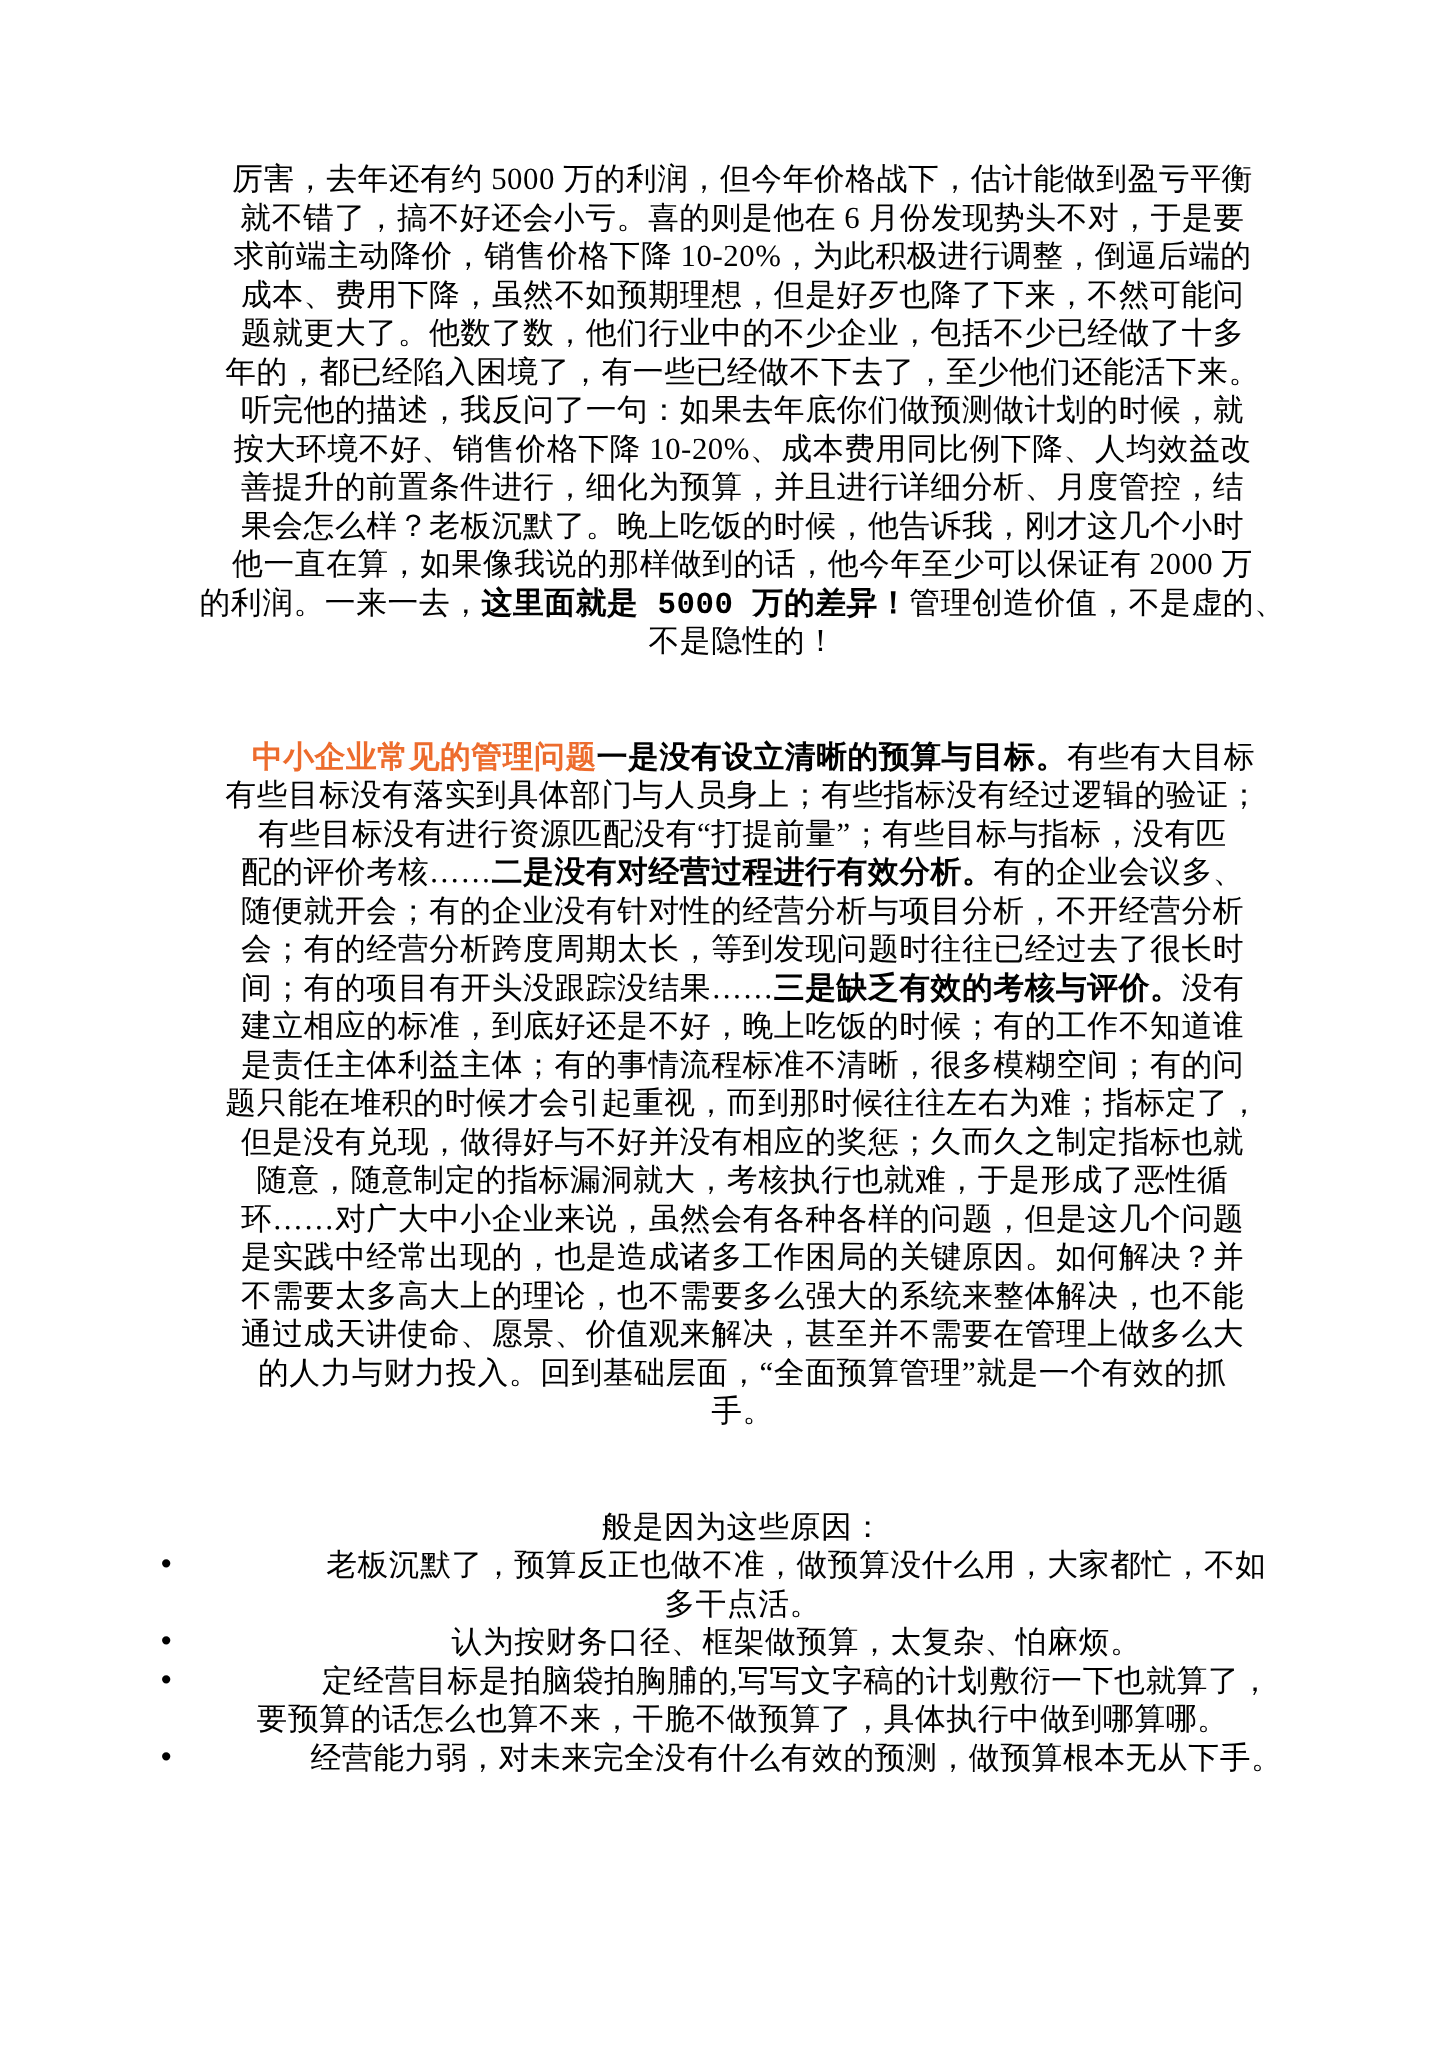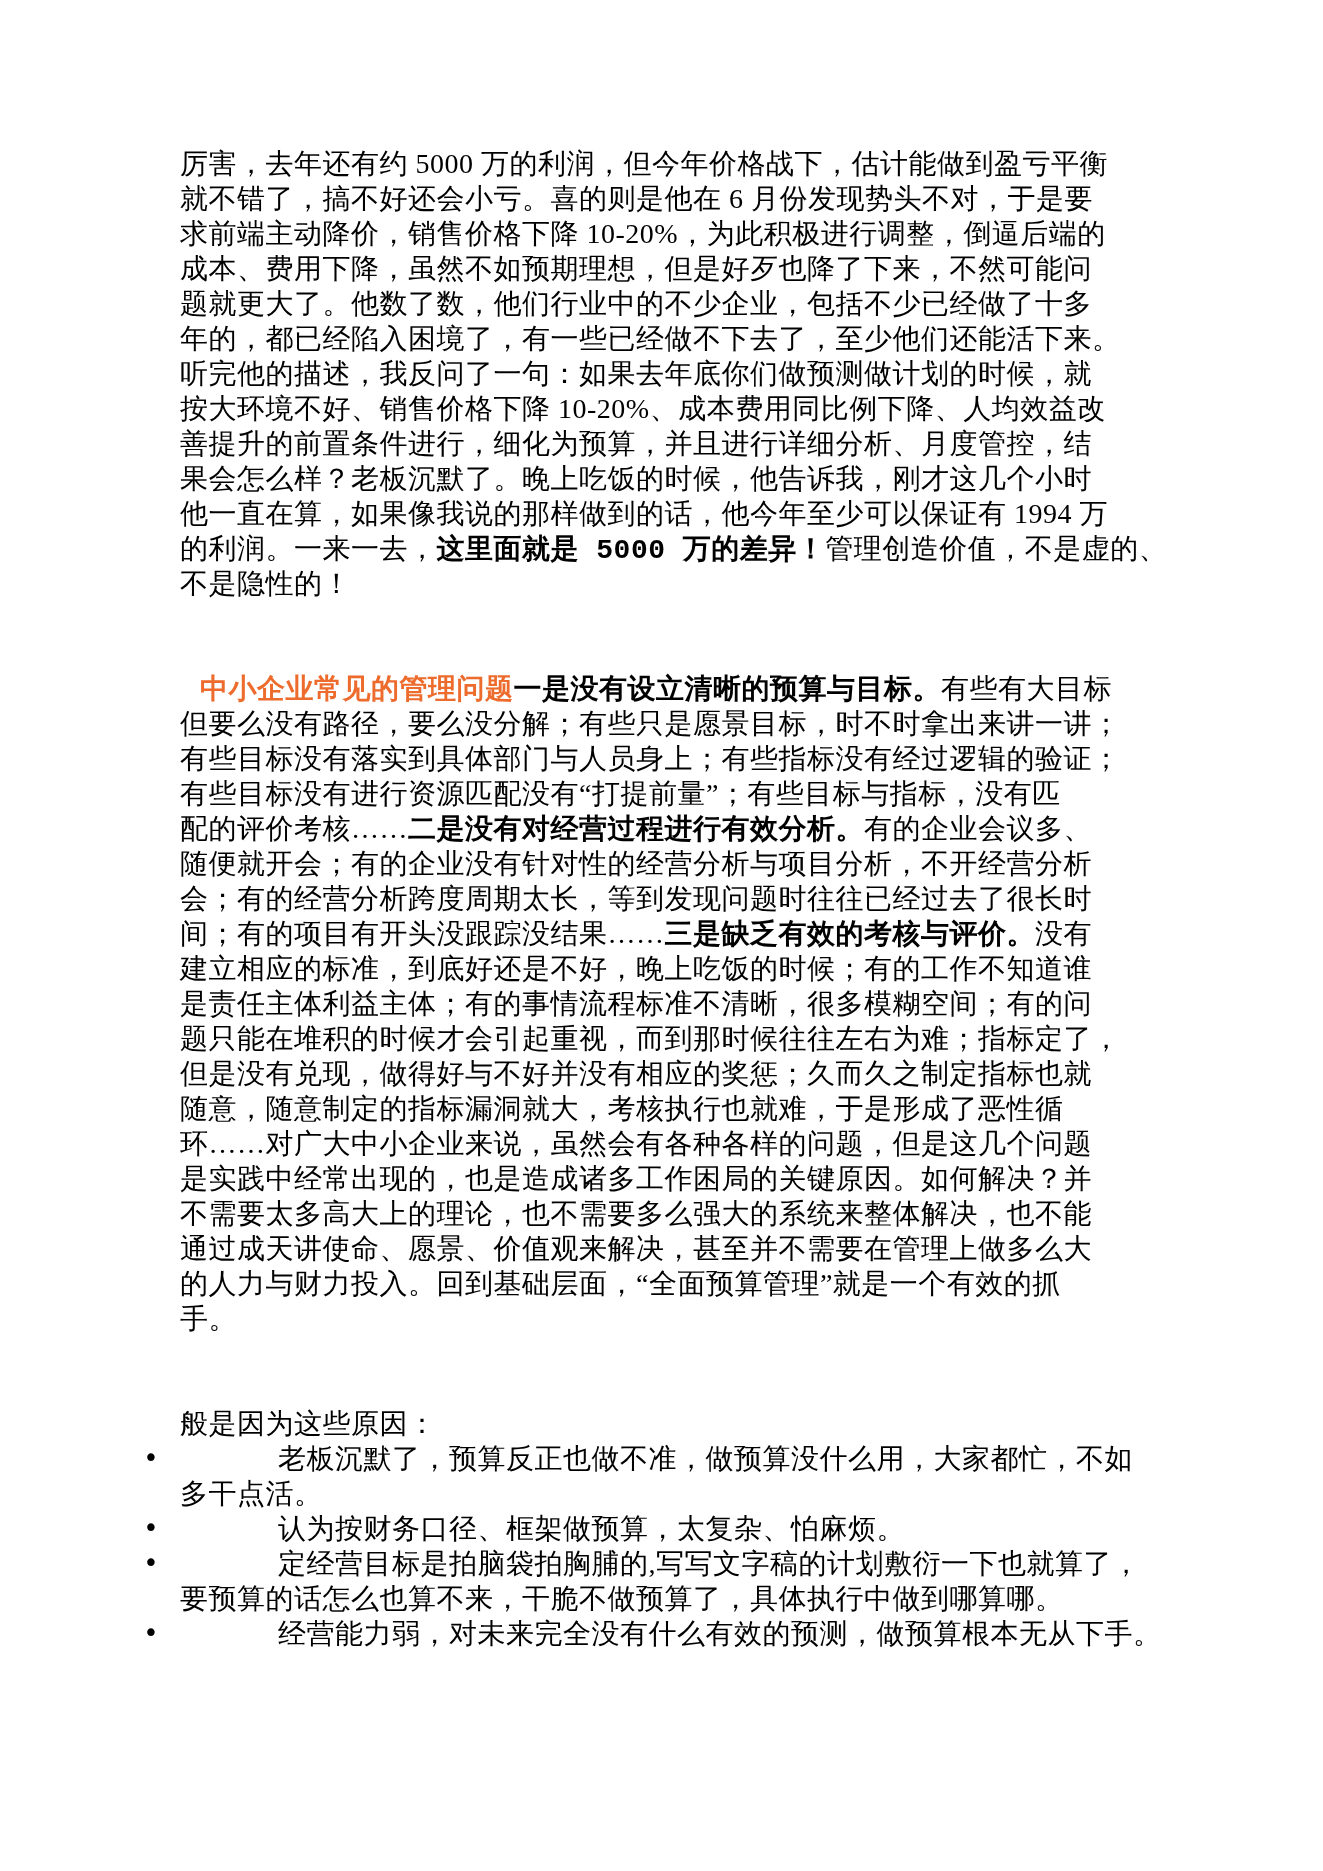--- a/index.html
+++ b/index.html
@@ -18,20 +18,21 @@
     left: 180px;
     width: 990px;
   }
   .block + .block { margin-top: 70px; }
   .line {
     font-size: 28px;
     line-height: 35px;
     height: 35px;
     white-space: nowrap;
     letter-spacing: 0.5px;
+    text-align: center;
   }
   .seg-normal { font-weight: 400; }
   .seg-bold   { font-weight: 700; font-family: Liberation Mono, monospace; }
   .seg-orange { font-weight: 700; color: var(--accent-orange, #ED6C2D); margin-left: 20px; }
   .bullet-item { position: relative; }
   .bullet-item .marker {
     position: absolute;
     left: -44px;
     top: 0;
     width: 30px;
@@ -50,27 +51,26 @@
       <div class="line"><span class="seg seg-normal">厉害，去年还有约 5000 万的利润，但今年价格战下，估计能做到盈亏平衡</span></div>
       <div class="line"><span class="seg seg-normal">就不错了，搞不好还会小亏。喜的则是他在 6 月份发现势头不对，于是要</span></div>
       <div class="line"><span class="seg seg-normal">求前端主动降价，销售价格下降 10-20%，为此积极进行调整，倒逼后端的</span></div>
       <div class="line"><span class="seg seg-normal">成本、费用下降，虽然不如预期理想，但是好歹也降了下来，不然可能问</span></div>
       <div class="line"><span class="seg seg-normal">题就更大了。他数了数，他们行业中的不少企业，包括不少已经做了十多</span></div>
       <div class="line"><span class="seg seg-normal">年的，都已经陷入困境了，有一些已经做不下去了，至少他们还能活下来。</span></div>
       <div class="line"><span class="seg seg-normal">听完他的描述，我反问了一句：如果去年底你们做预测做计划的时候，就</span></div>
       <div class="line"><span class="seg seg-normal">按大环境不好、销售价格下降 10-20%、成本费用同比例下降、人均效益改</span></div>
       <div class="line"><span class="seg seg-normal">善提升的前置条件进行，细化为预算，并且进行详细分析、月度管控，结</span></div>
       <div class="line"><span class="seg seg-normal">果会怎么样？老板沉默了。晚上吃饭的时候，他告诉我，刚才这几个小时</span></div>
-      <div class="line"><span class="seg seg-normal">他一直在算，如果像我说的那样做到的话，他今年至少可以保证有 1994 万</span></div>
+      <div class="line"><span class="seg seg-normal">他一直在算，如果像我说的那样做到的话，他今年至少可以保证有 2000 万</span></div>
       <div class="line"><span class="seg seg-normal">的利润。一来一去，</span><span class="seg seg-bold">这里面就是 5000 万的差异！</span><span class="seg seg-normal">管理创造价值，不是虚的、</span></div>
       <div class="line"><span class="seg seg-normal">不是隐性的！</span></div>
     </div>
     <div class="block">
       <div class="line"><span class="seg seg-orange">中小企业常见的管理问题</span><span class="seg seg-bold">一是没有设立清晰的预算与目标。</span><span class="seg seg-normal">有些有大目标</span></div>
-      <div class="line"><span class="seg seg-normal">但要么没有路径，要么没分解；有些只是愿景目标，时不时拿出来讲一讲；</span></div>
       <div class="line"><span class="seg seg-normal">有些目标没有落实到具体部门与人员身上；有些指标没有经过逻辑的验证；</span></div>
       <div class="line"><span class="seg seg-normal">有些目标没有进行资源匹配没有“打提前量”；有些目标与指标，没有匹</span></div>
       <div class="line"><span class="seg seg-normal">配的评价考核……</span><span class="seg seg-bold">二是没有对经营过程进行有效分析。</span><span class="seg seg-normal">有的企业会议多、</span></div>
       <div class="line"><span class="seg seg-normal">随便就开会；有的企业没有针对性的经营分析与项目分析，不开经营分析</span></div>
       <div class="line"><span class="seg seg-normal">会；有的经营分析跨度周期太长，等到发现问题时往往已经过去了很长时</span></div>
       <div class="line"><span class="seg seg-normal">间；有的项目有开头没跟踪没结果……</span><span class="seg seg-bold">三是缺乏有效的考核与评价。</span><span class="seg seg-normal">没有</span></div>
       <div class="line"><span class="seg seg-normal">建立相应的标准，到底好还是不好，晚上吃饭的时候；有的工作不知道谁</span></div>
       <div class="line"><span class="seg seg-normal">是责任主体利益主体；有的事情流程标准不清晰，很多模糊空间；有的问</span></div>
       <div class="line"><span class="seg seg-normal">题只能在堆积的时候才会引起重视，而到那时候往往左右为难；指标定了，</span></div>
       <div class="line"><span class="seg seg-normal">但是没有兑现，做得好与不好并没有相应的奖惩；久而久之制定指标也就</span></div>

